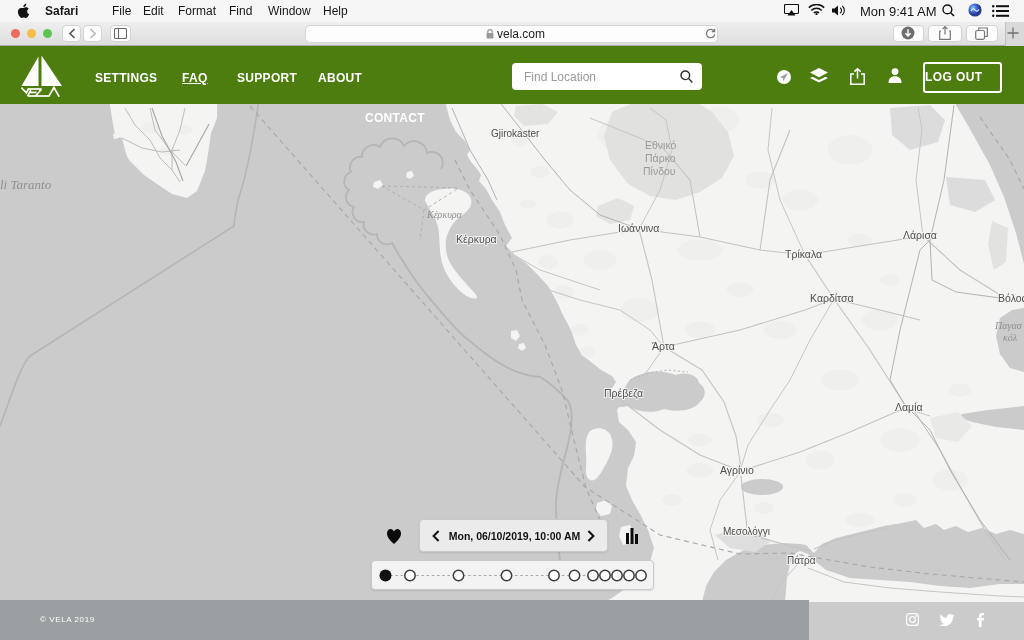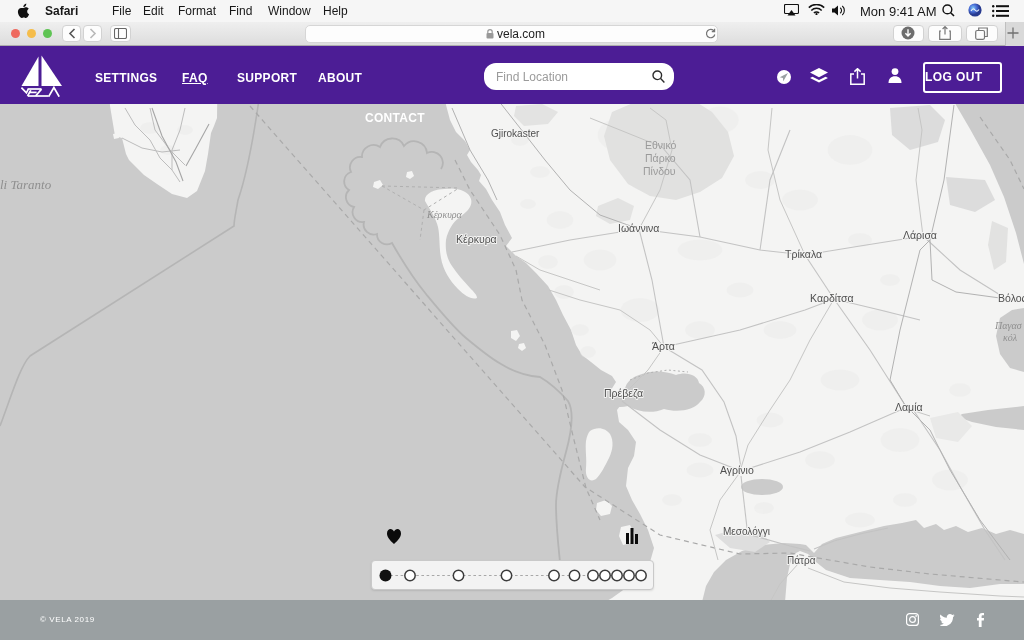--- a/index.html
+++ b/index.html
@@ -11,29 +11,29 @@
              font-size:12px; color:#171717;padding-left:26px; }
   .mitem { position:absolute; top:4px; }
 
   
   #toolbar { position:absolute; left:0; top:22px; width:1024px; height:24px;
              background:linear-gradient(#efefef,#dddddd); border-bottom:1px solid #acacac; }
   .tl { position:absolute; top:7px; width:9px; height:9px; border-radius:50%; }
   .tbtn { position:absolute; top:3px; height:17px; background:#fdfdfd; border:1px solid #d2d2d2; border-radius:4px; }
 
   
-  #appheader { position:absolute; left:0; top:46px; width:1024px; height:58px; background:#4c1d95; z-index:5; }
+  #appheader { position:absolute; left:0; top:46px; width:1024px; height:58px; background:#4d7c0f; z-index:5; }
   .nav { position:absolute; top:25px; font-size:12px; font-weight:bold; color:#fff; letter-spacing:0.3px; z-index:6;}
-  #findbox { position:absolute; left:484px; top:17px; width:190px; height:27px; background:#fff; border-radius:12px; z-index:6; }
+  #findbox { position:absolute; left:512px; top:17px; width:190px; height:27px; background:#fff; border-radius:4px; z-index:6; }
   #findbox span { position:absolute; left:12px; top:7px; font-size:12px; color:#9b9b9b; }
   #logout { position:absolute; left:923px; top:16px; width:79px; height:31px; border:2px solid #fff; border-radius:3px;
             color:#fff; font-size:12px; font-weight:bold; letter-spacing:0.4px; line-height:27px; z-index:6; }
 
   
-  #footer { position:absolute; left:0; top:600px; width:1024px; height:40px; background:#9aa0a2; z-index:5; }
+  #footer { position:absolute; left:0; top:600px; width:809px; height:40px; background:#9aa0a2; z-index:5; }
   #copyright { position:absolute; left:40px; top:15px; font-size:8px; color:#fff; letter-spacing:0.6px; }
 
   
   #datepill { position:absolute; left:419px; top:519px; width:189px; height:33px; background:#ebebeb;
               border:1px solid #c9c9c9; border-radius:4px; z-index:4; box-shadow:0 1px 2px rgba(0,0,0,0.10); }
   #datepill .dt { position:absolute; left:0; width:189px; top:10px; text-align:center; font-size:10.5px; font-weight:bold; color:#111; }
   #sliderbox { position:absolute; left:371px; top:560px; width:283px; height:30px; background:#f3f3f3;
                border:1px solid #c9c9c9; border-radius:4px; z-index:4; box-shadow:0 1px 2px rgba(0,0,0,0.10); }
 </style>
 </head>
@@ -386,20 +386,29 @@
     <svg width="14" height="15" viewBox="0 0 14 15" style="position:absolute;left:888px;top:22px;">
       <circle cx="7" cy="3.6" r="3.4" fill="#fff"></circle>
       <path d="M 0.5,15 C 0.5,10.5 3,8.2 7,8.2 C 11,8.2 13.5,10.5 13.5,15 Z" fill="#fff"></path>
     </svg>
     <div id="logout">LOG OUT</div>
   </div>
 
   <svg width="14" height="15" viewBox="0.6 0.6 18.8 16.4" preserveAspectRatio="none" style="position:absolute;left:386.5px;top:529px;z-index:4;">
     <path d="M 10,17 C 4,12.5 0.6,9 0.6,5.4 C 0.6,2.6 2.8,0.6 5.4,0.6 C 7.3,0.6 9,1.7 10,3.3 C 11,1.7 12.7,0.6 14.6,0.6 C 17.2,0.6 19.4,2.6 19.4,5.4 C 19.4,9 16,12.5 10,17 Z" fill="#0b0b0b"></path>
   </svg>
+  <div id="datepill">
+    <svg width="8" height="12" viewBox="0 0 8 12" style="position:absolute;left:12px;top:10px;">
+        <path d="M 6.6,1 L 1.6,6 L 6.6,11" fill="none" stroke="#111" stroke-width="2"></path>
+      </svg>
+    <div class="dt">Mon, 06/10/2019, 10:00 AM</div>
+    <svg width="8" height="12" viewBox="0 0 8 12" style="position:absolute;right:12px;top:10px;">
+        <path d="M 1.4,1 L 6.4,6 L 1.4,11" fill="none" stroke="#111" stroke-width="2"></path>
+      </svg>
+  </div>
   <svg width="12" height="16" viewBox="0 0 12 16" style="position:absolute;left:626px;top:528px;z-index:4;">
     <rect x="0" y="5" width="3" height="11" fill="#0b0b0b"></rect>
     <rect x="4.5" y="0" width="3" height="16" fill="#0b0b0b"></rect>
     <rect x="9" y="6" width="3" height="10" fill="#0b0b0b"></rect>
   </svg>
   <div id="sliderbox">
     <svg width="283" height="30" viewBox="0 0 283 30">
       <line x1="13" y1="14.5" x2="270" y2="14.5" stroke="#a8a8a8" stroke-width="1.1" stroke-dasharray="2.6,2.6"></line>
       <circle cx="13.5" cy="14.5" r="6" fill="#111"></circle>
       <g fill="#fff" stroke="#3c3c3c" stroke-width="1.5">

